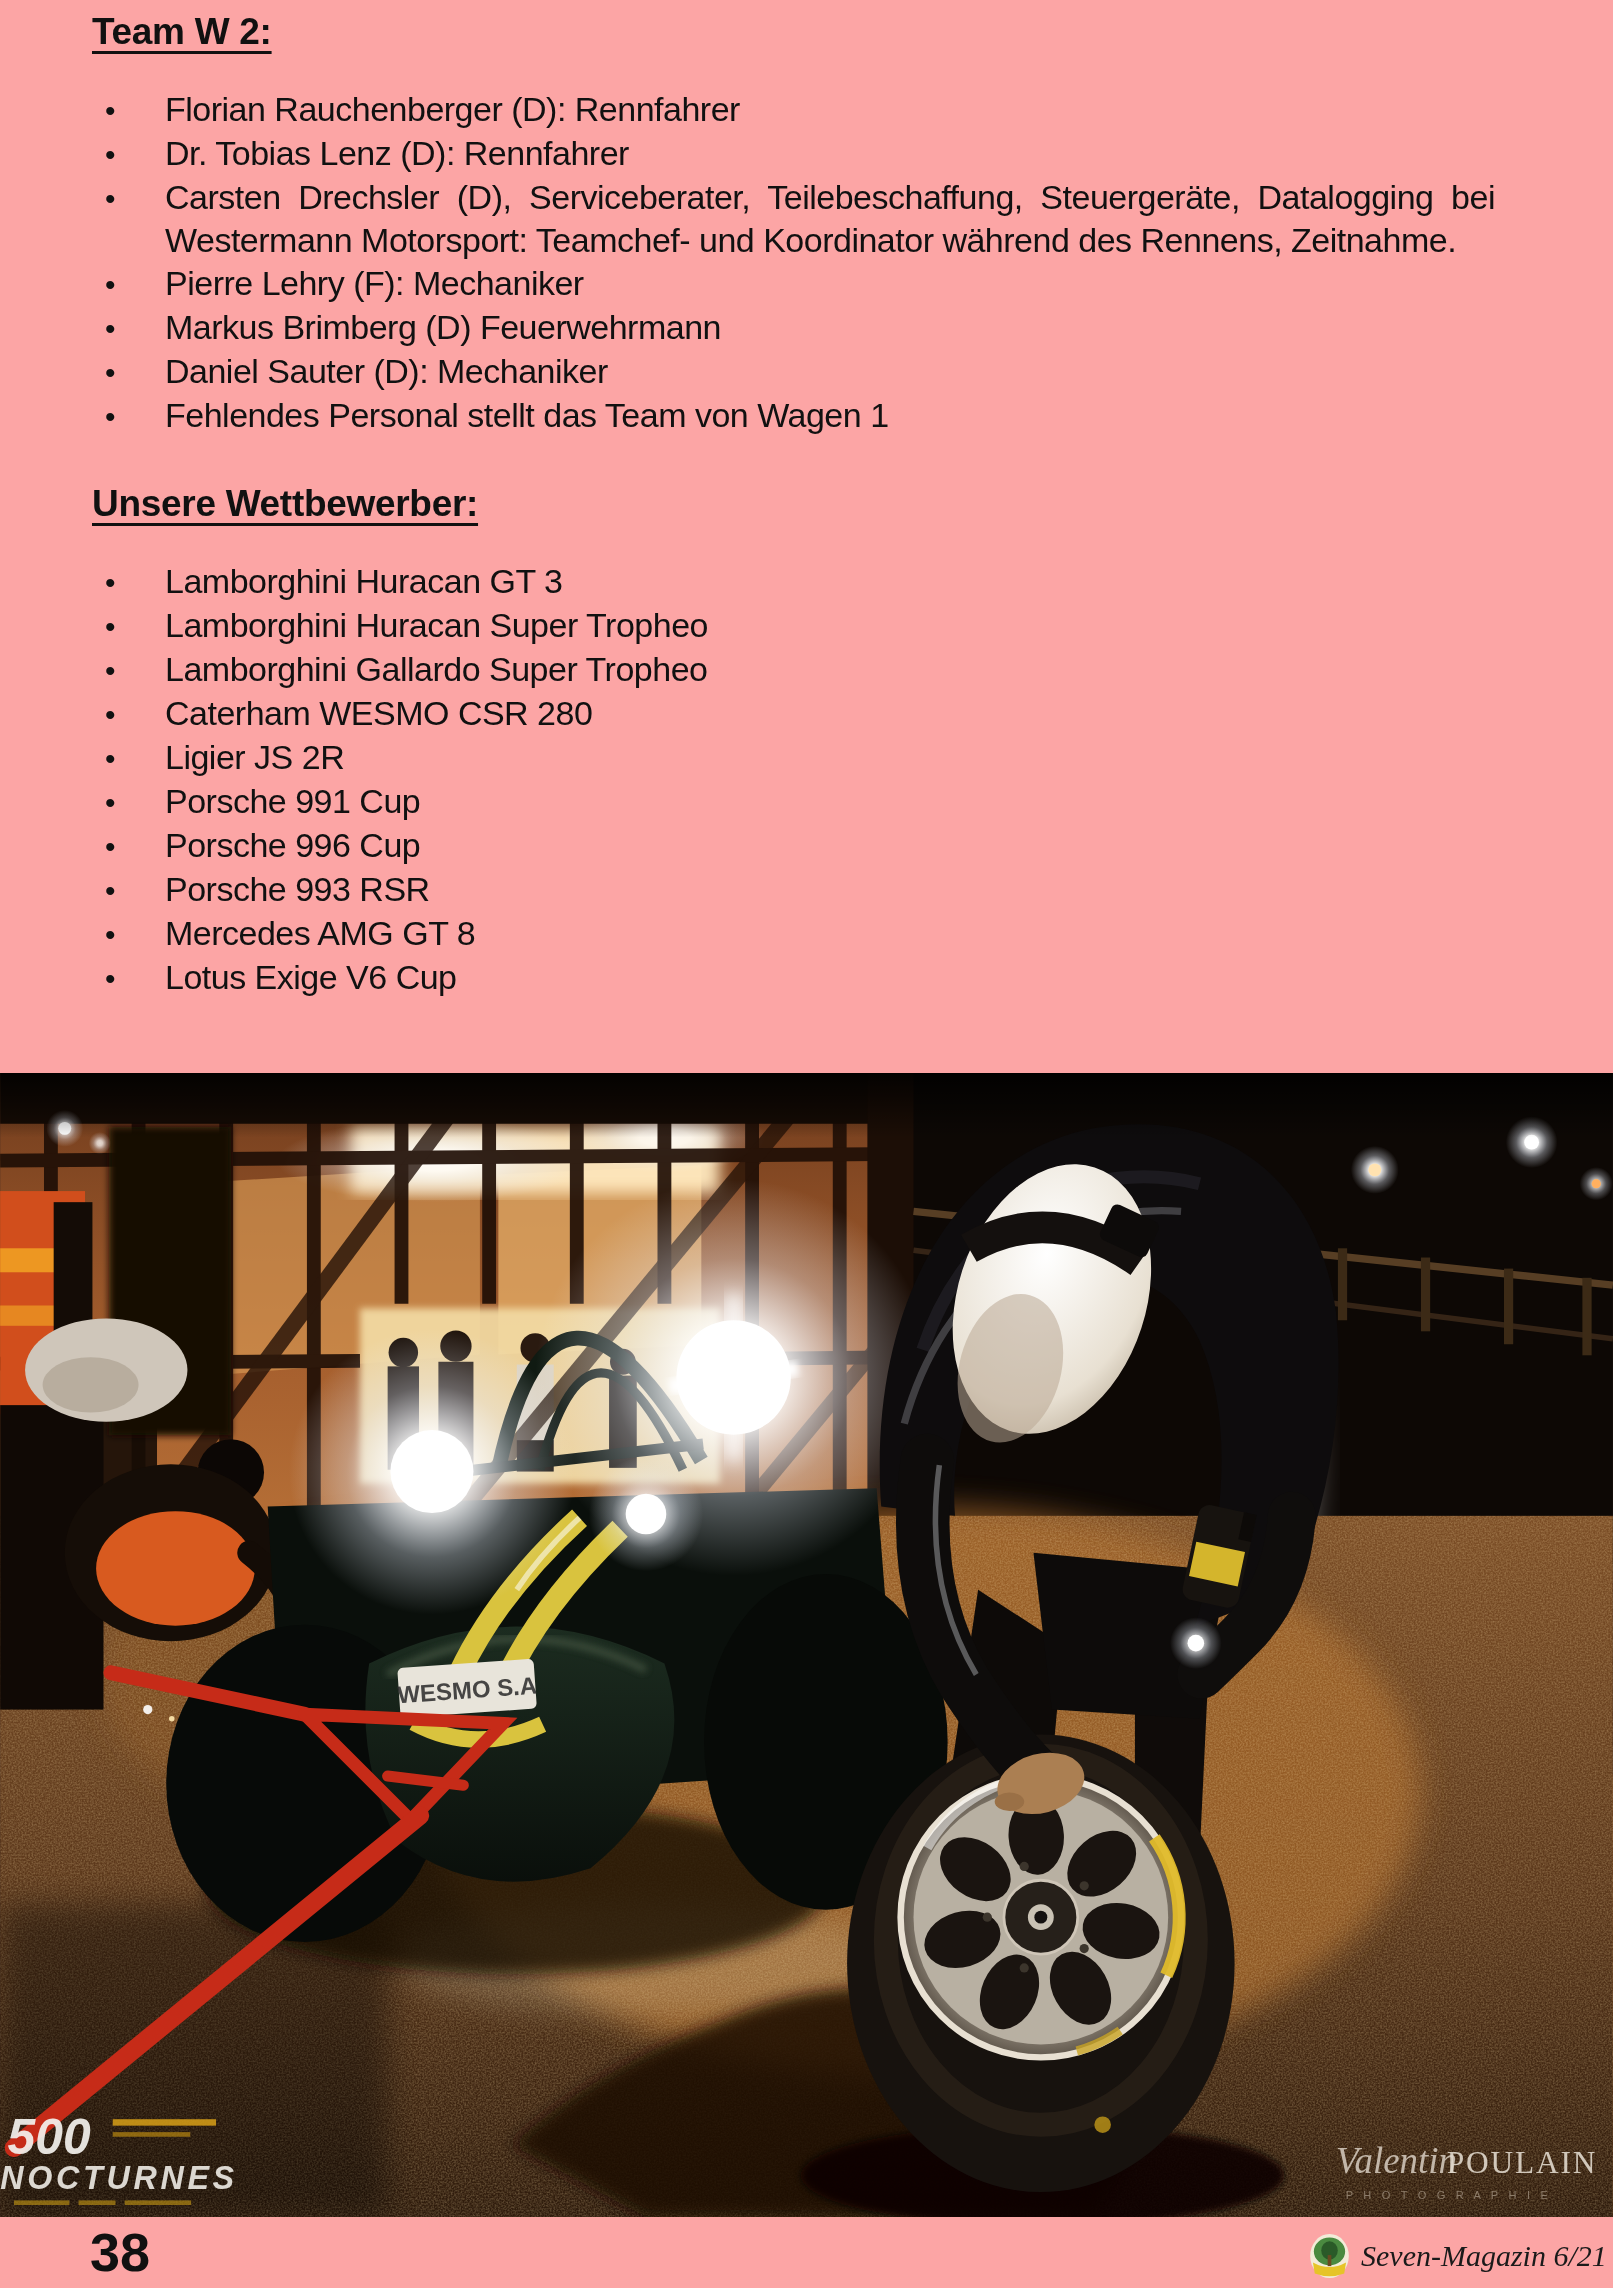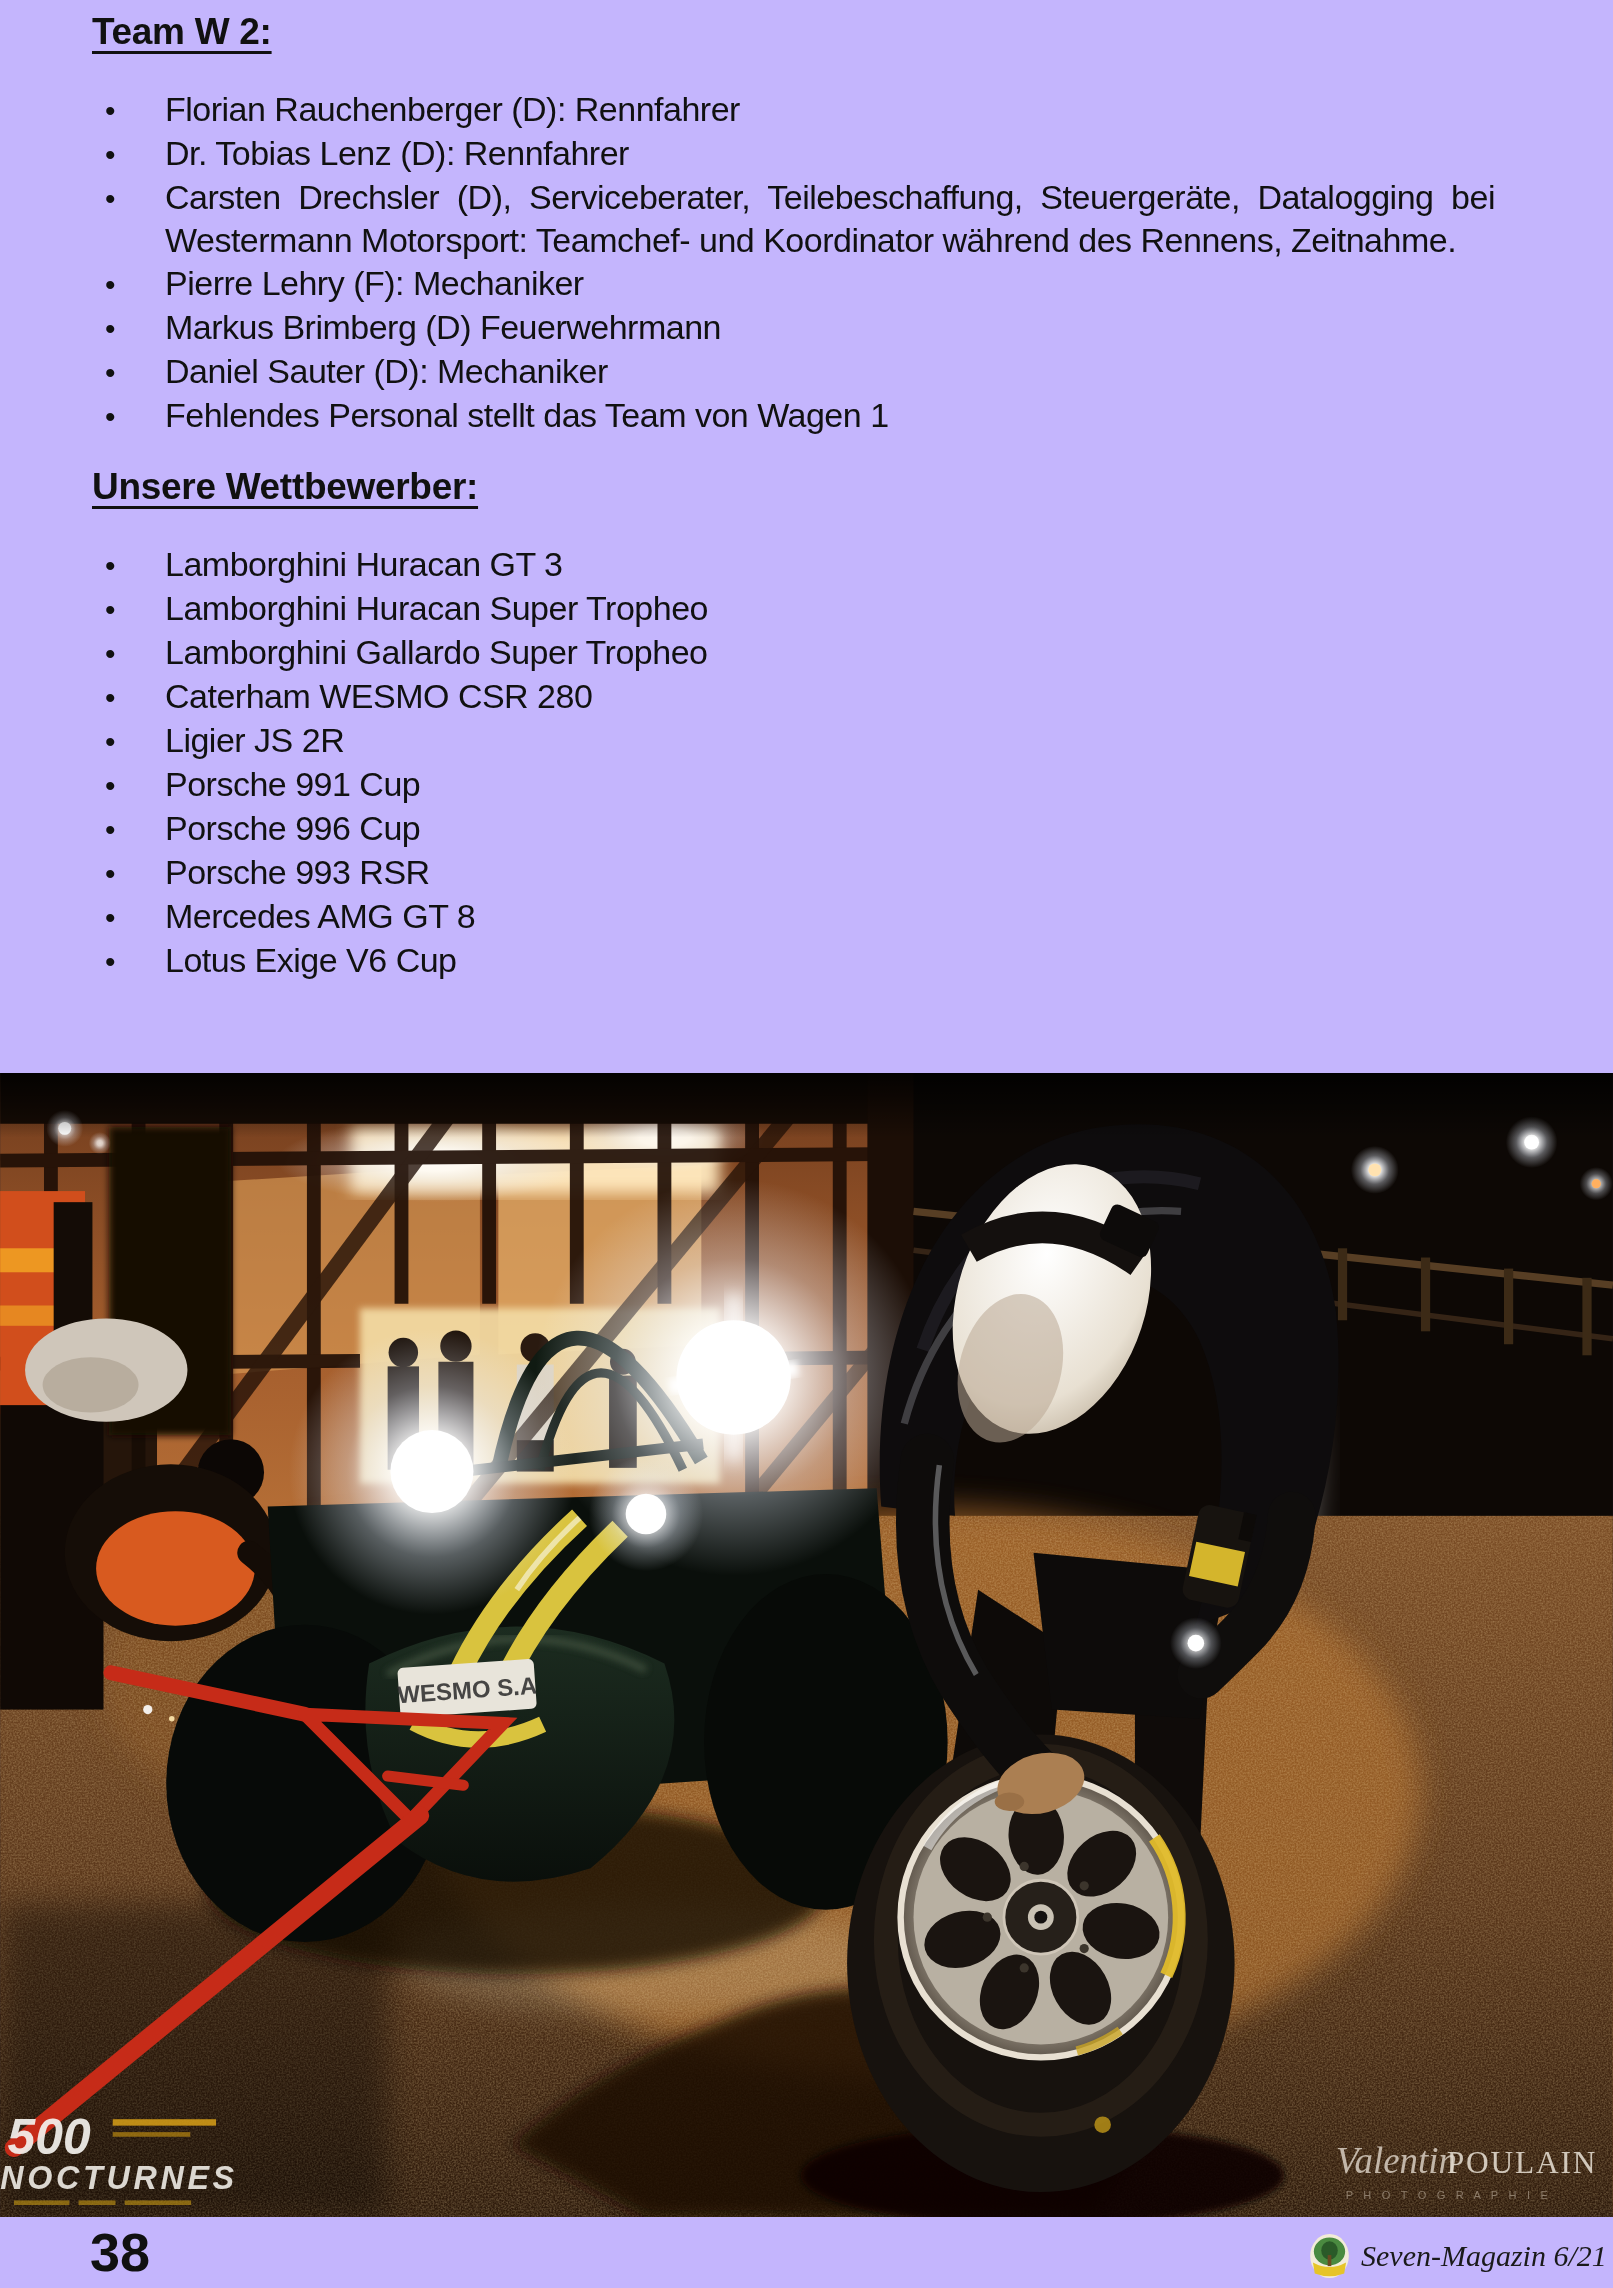--- a/index.html
+++ b/index.html
@@ -1,21 +1,21 @@
 <!DOCTYPE html>
 <html style="font-size:14.8px"><head>
 <meta charset="utf-8">
 <style>
   html,body{margin:0;padding:0;background:#e8e8e8;}
-  .sheet{position:relative;width:1613px;height:2289px;background:#c4b5fd;overflow:hidden;
+  .sheet{position:relative;width:1613px;height:2289px;background:#fca5a5;overflow:hidden;
          font-family:"Liberation Sans",sans-serif;color:#111;}
   .content{position:absolute;left:92px;top:11px;width:1403px;}
   .heading{font-size:37px;font-weight:700;margin:0 0 35px 0;letter-spacing:-0.3px;
            text-decoration:underline;text-decoration-thickness:2.8px;text-underline-offset:6.5px;}
-  .heading.mt{margin-top:28px;}
+  .heading.mt{margin-top:45px;}
   ul.blist{list-style:none;margin:0;padding:0;}
   ul.blist li{display:flex;font-size:34px;line-height:43px;letter-spacing:-0.5px;}
   .dot{flex:0 0 60px;padding-left:13px;}
   .dot::before{content:"•";font-size:30px;}
   .txt{flex:1;}
   .justify{text-align:justify;}
   .photo{position:absolute;left:0;top:1073px;width:1613px;height:1144px;display:block;}
   .pagenum{position:absolute;left:90px;top:2221px;font-size:54px;font-weight:700;letter-spacing:0;}
   .footright{position:absolute;left:1309px;top:2233px;display:flex;align-items:center;gap:11px;}
   .maglogo{width:41px;height:46px;display:block;}

